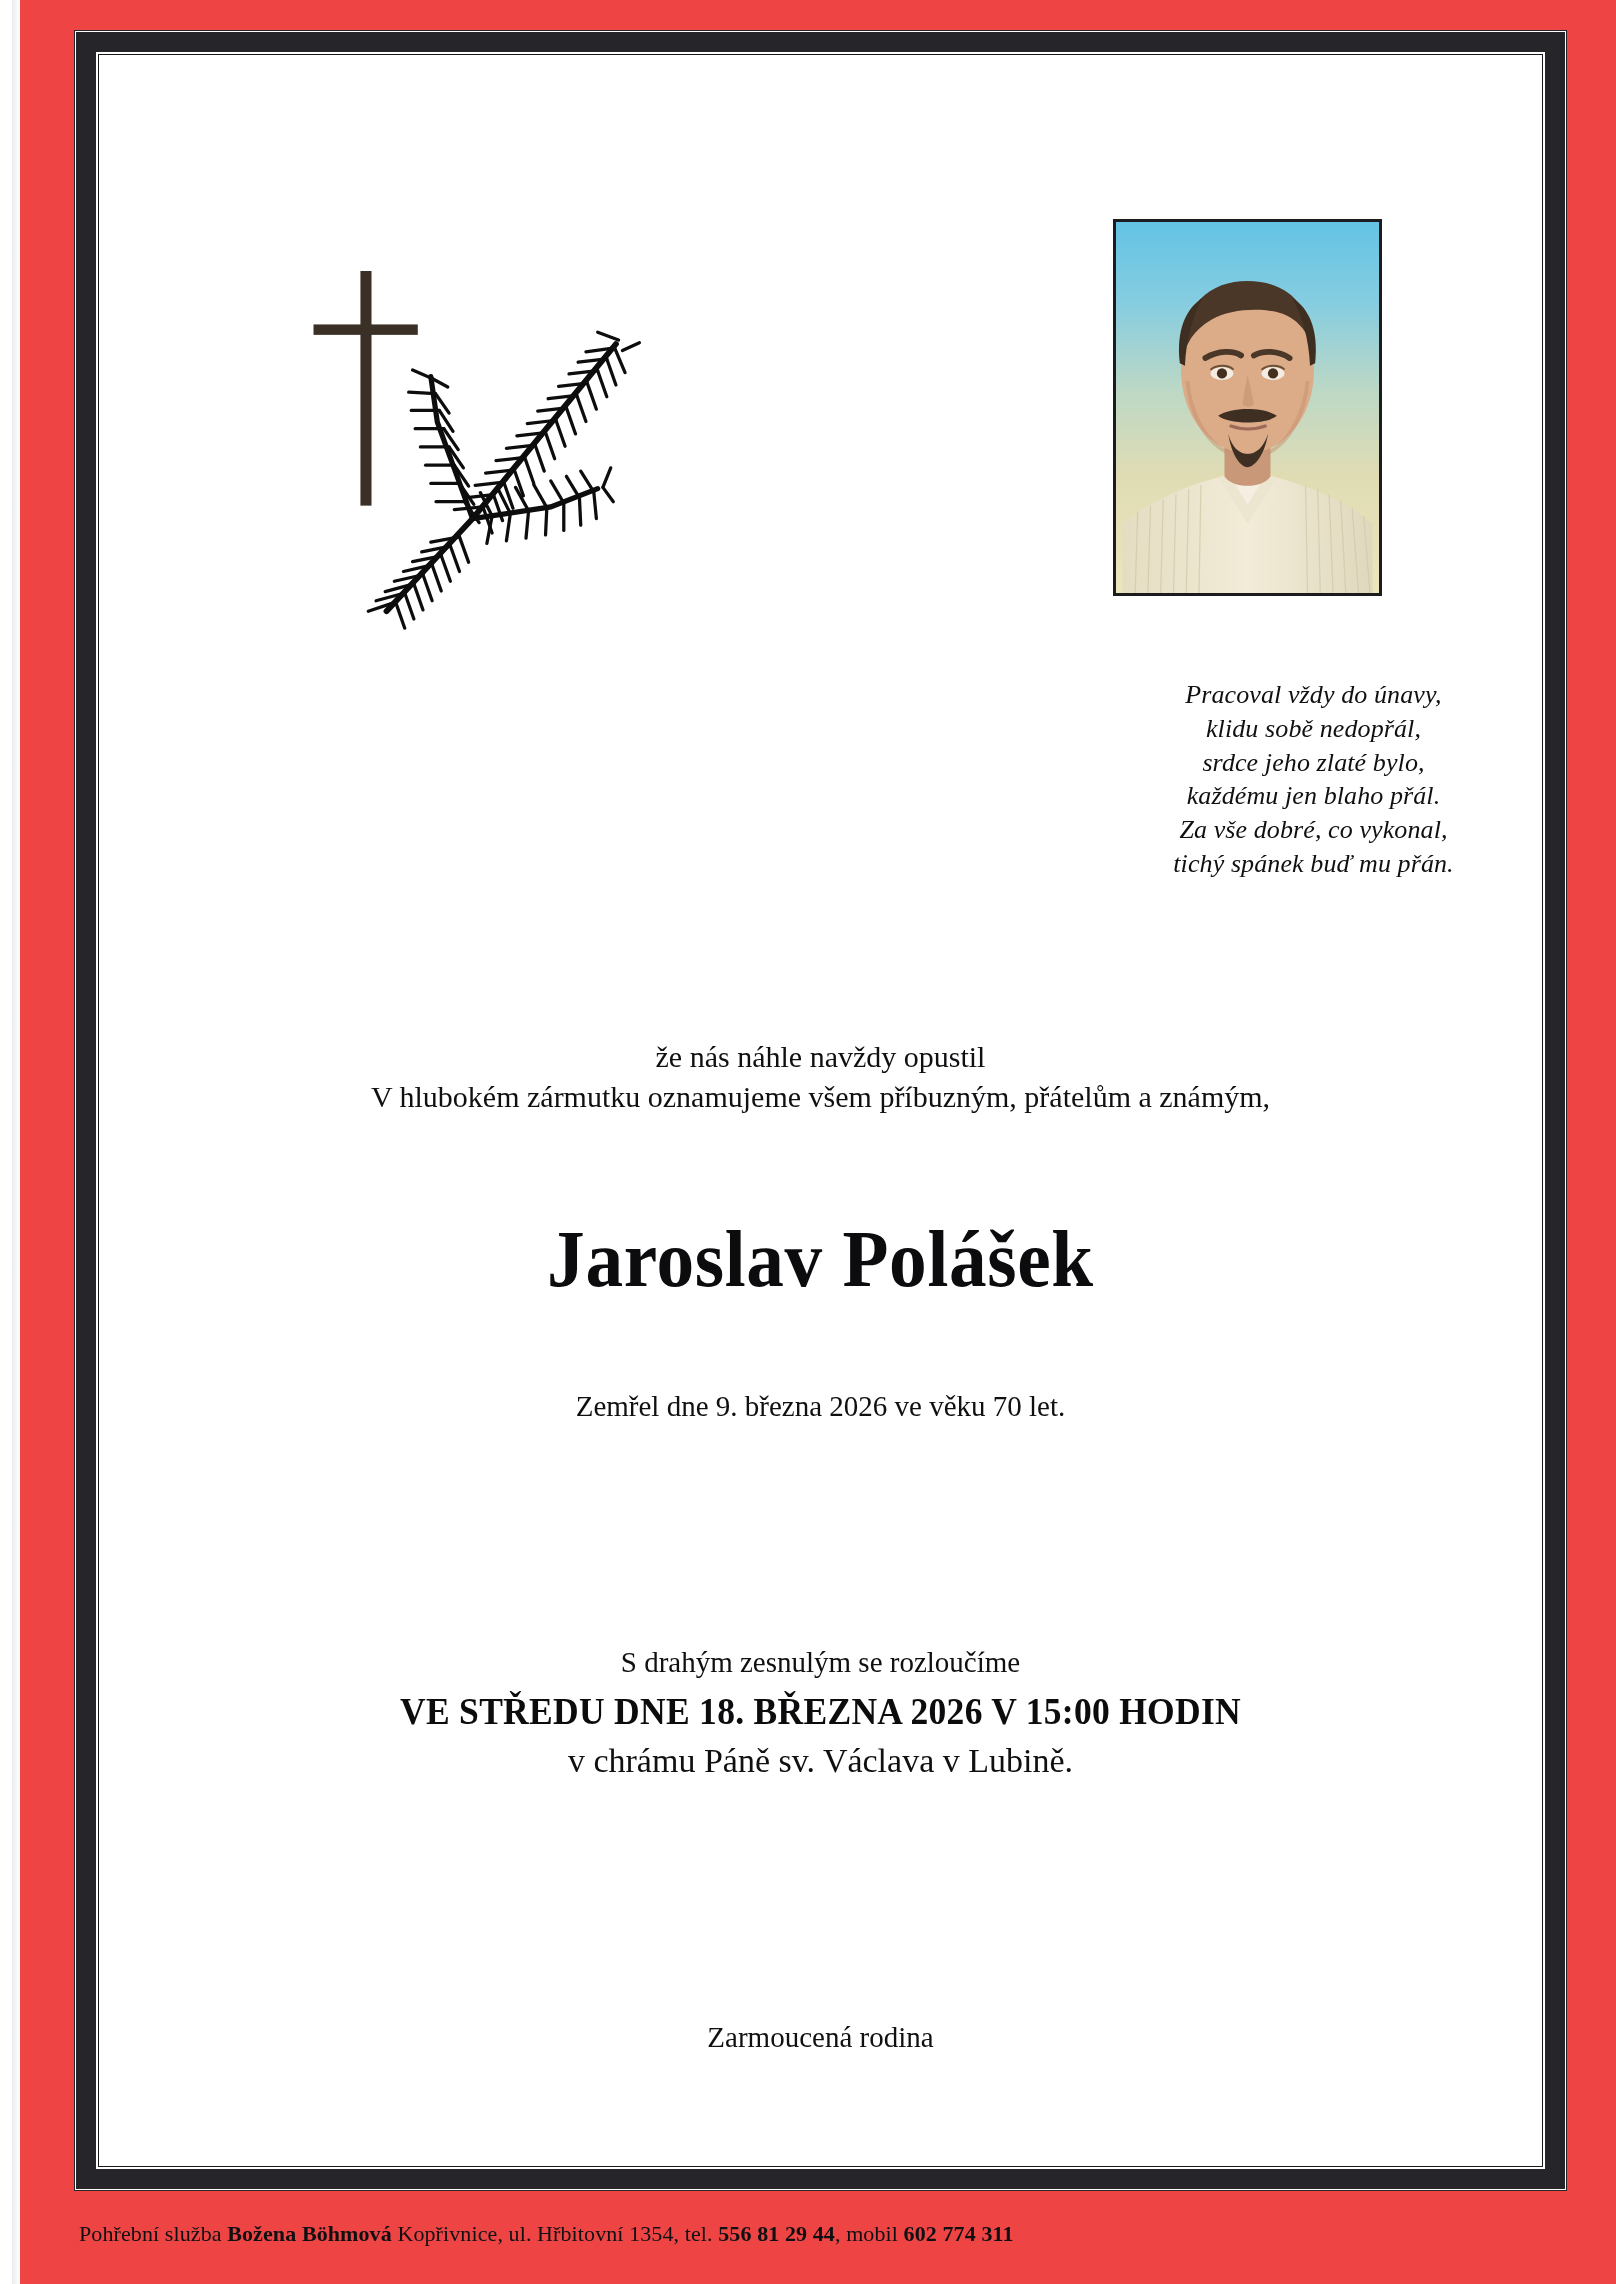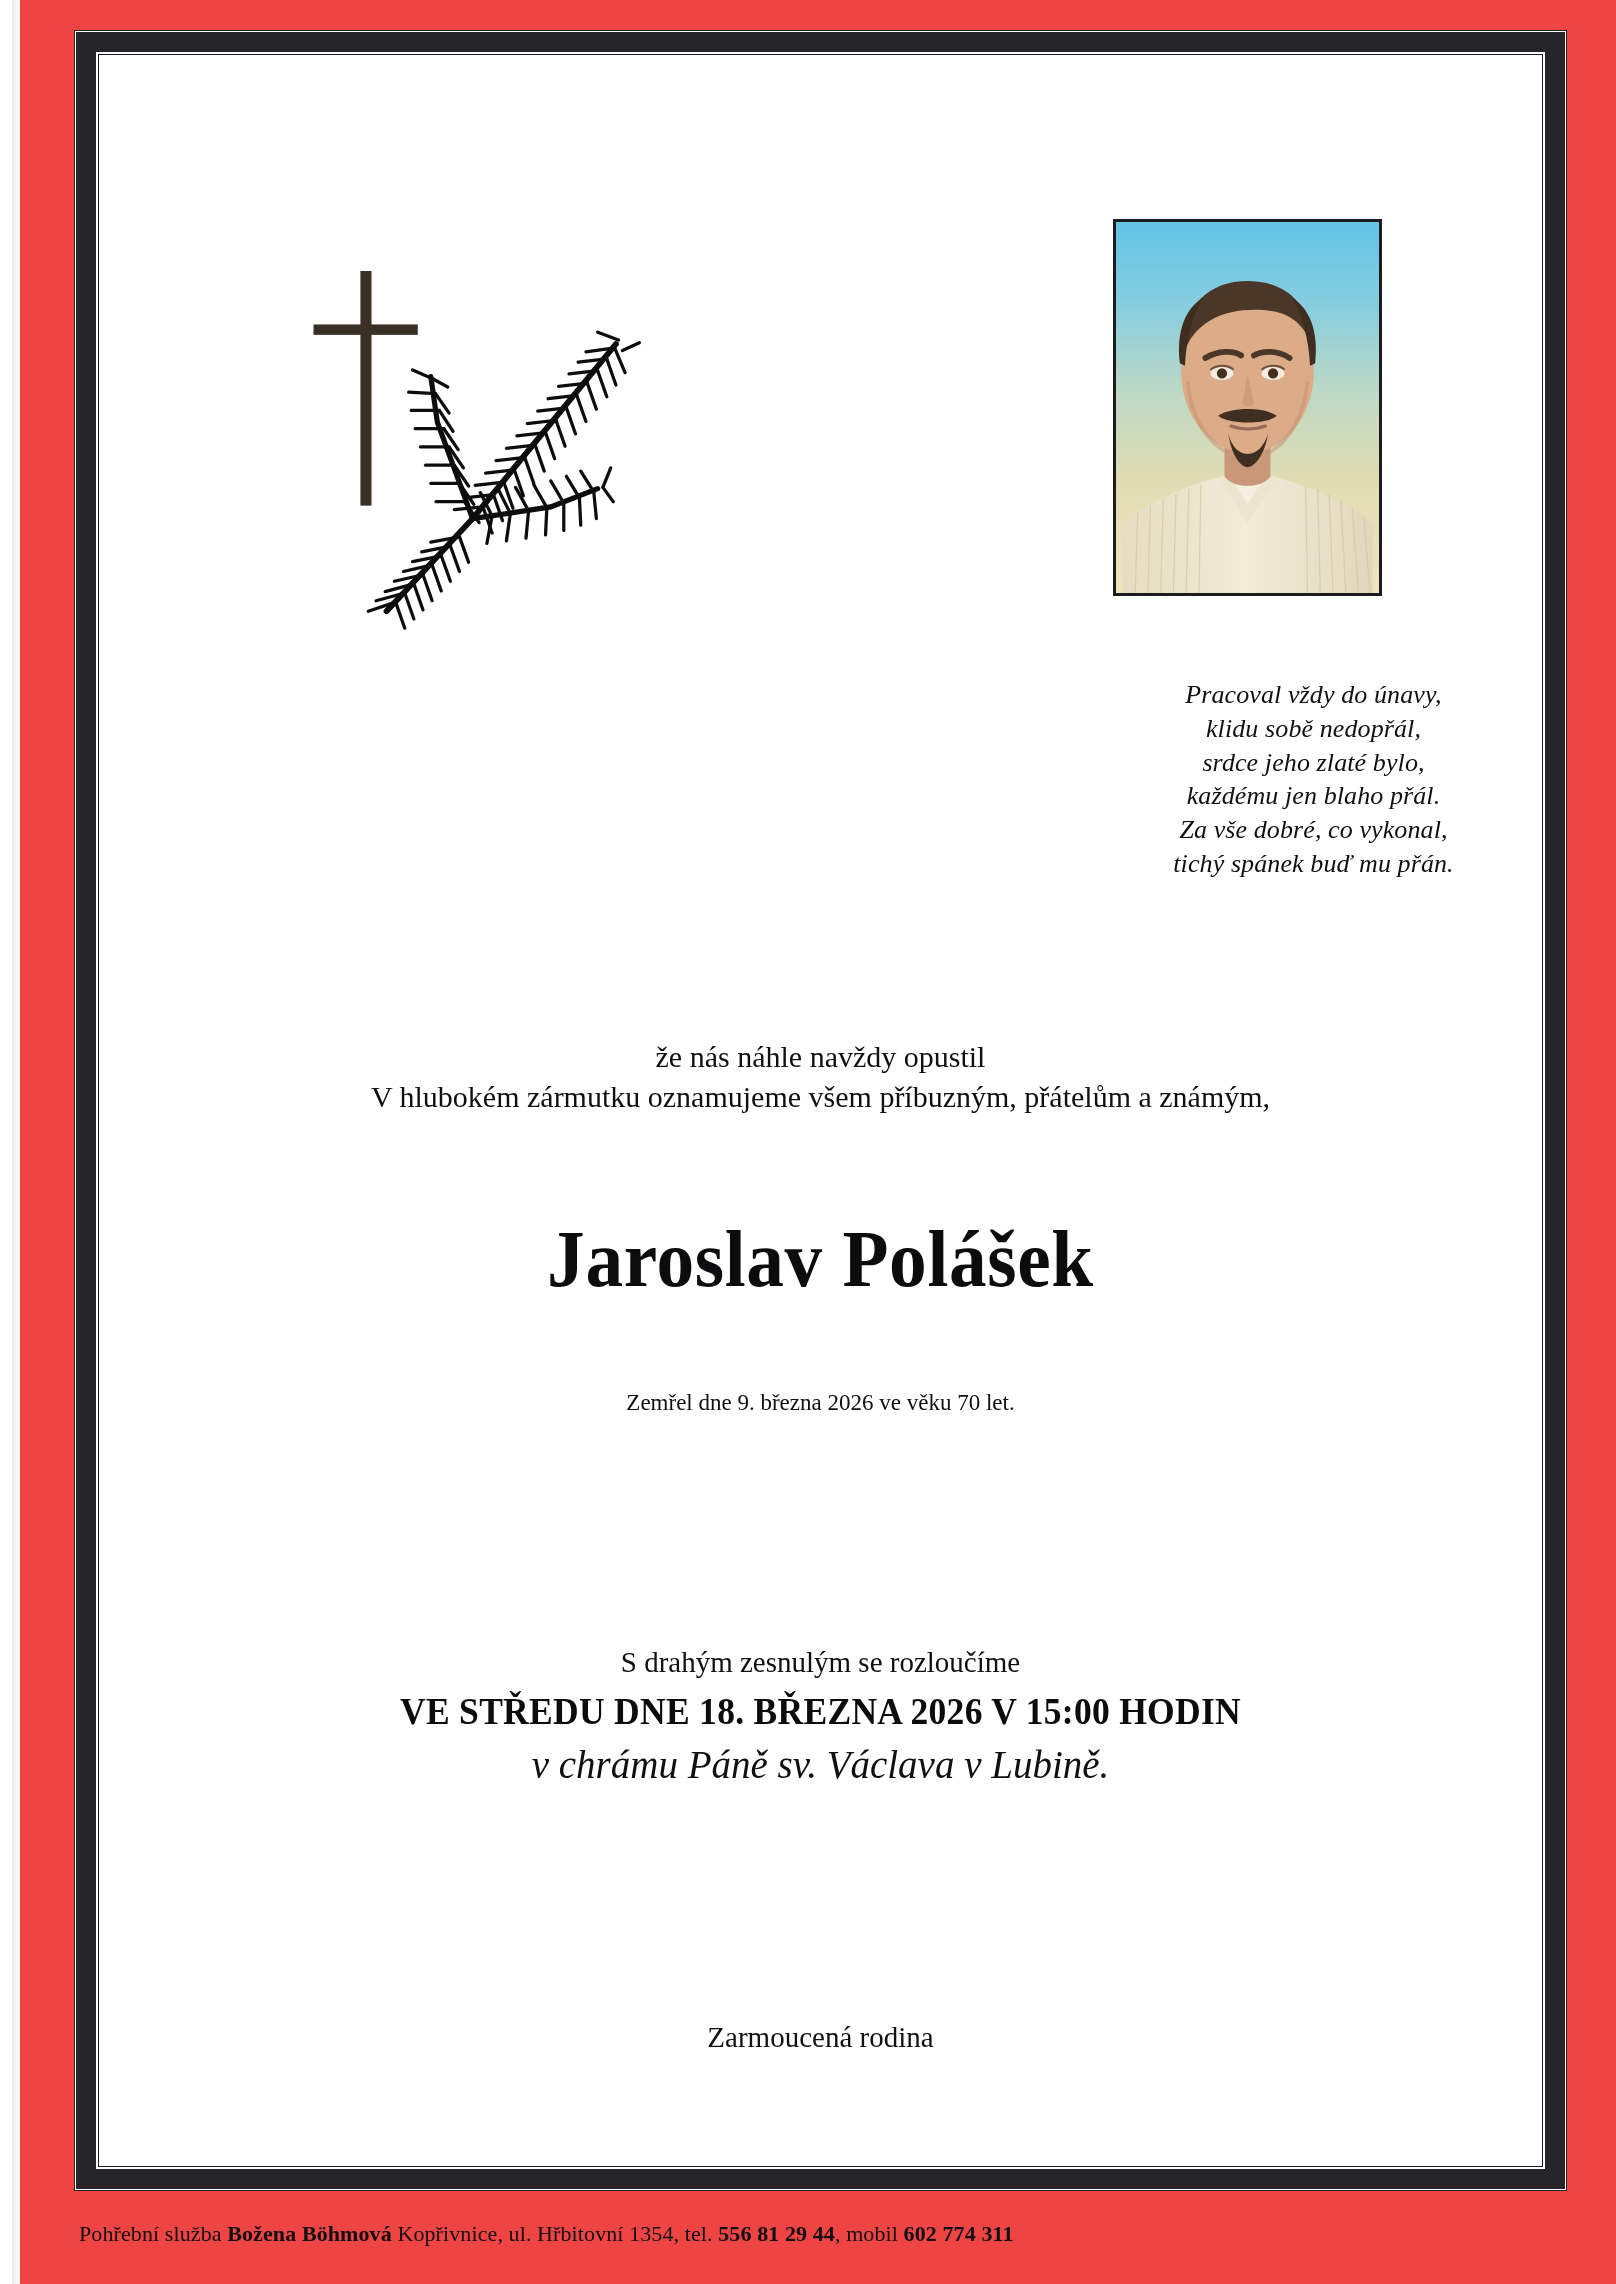--- a/index.html
+++ b/index.html
@@ -153,43 +153,42 @@
     font-weight: bold;
     letter-spacing: 0.7px;
     line-height: 1.05;
     color: #0c0c0e;
     transform: scaleX(0.93);
     transform-origin: center;
   }
 
   .died {
     top: 1359px;
-    font-size: 23px;
+    font-size: 29px;
     color: #101013;
   }
 
   .farewell-intro {
     top: 1615px;
     font-size: 29px;
     color: #101013;
   }
   .farewell-when {
     top: 1659px;
     font-size: 37px;
     font-weight: bold;
     letter-spacing: 0.3px;
     color: #0c0c0e;
     transform: scaleX(0.96);
     transform-origin: center;
   }
   .farewell-where {
     top: 1711px;
-    font-size: 39px;
-    color: #101013;
-    font-style: italic;
+    font-size: 34px;
+    color: #101013;
   }
 
   .family {
     top: 1990px;
     font-size: 29px;
     color: #101013;
   }
 
   
   .footer {

